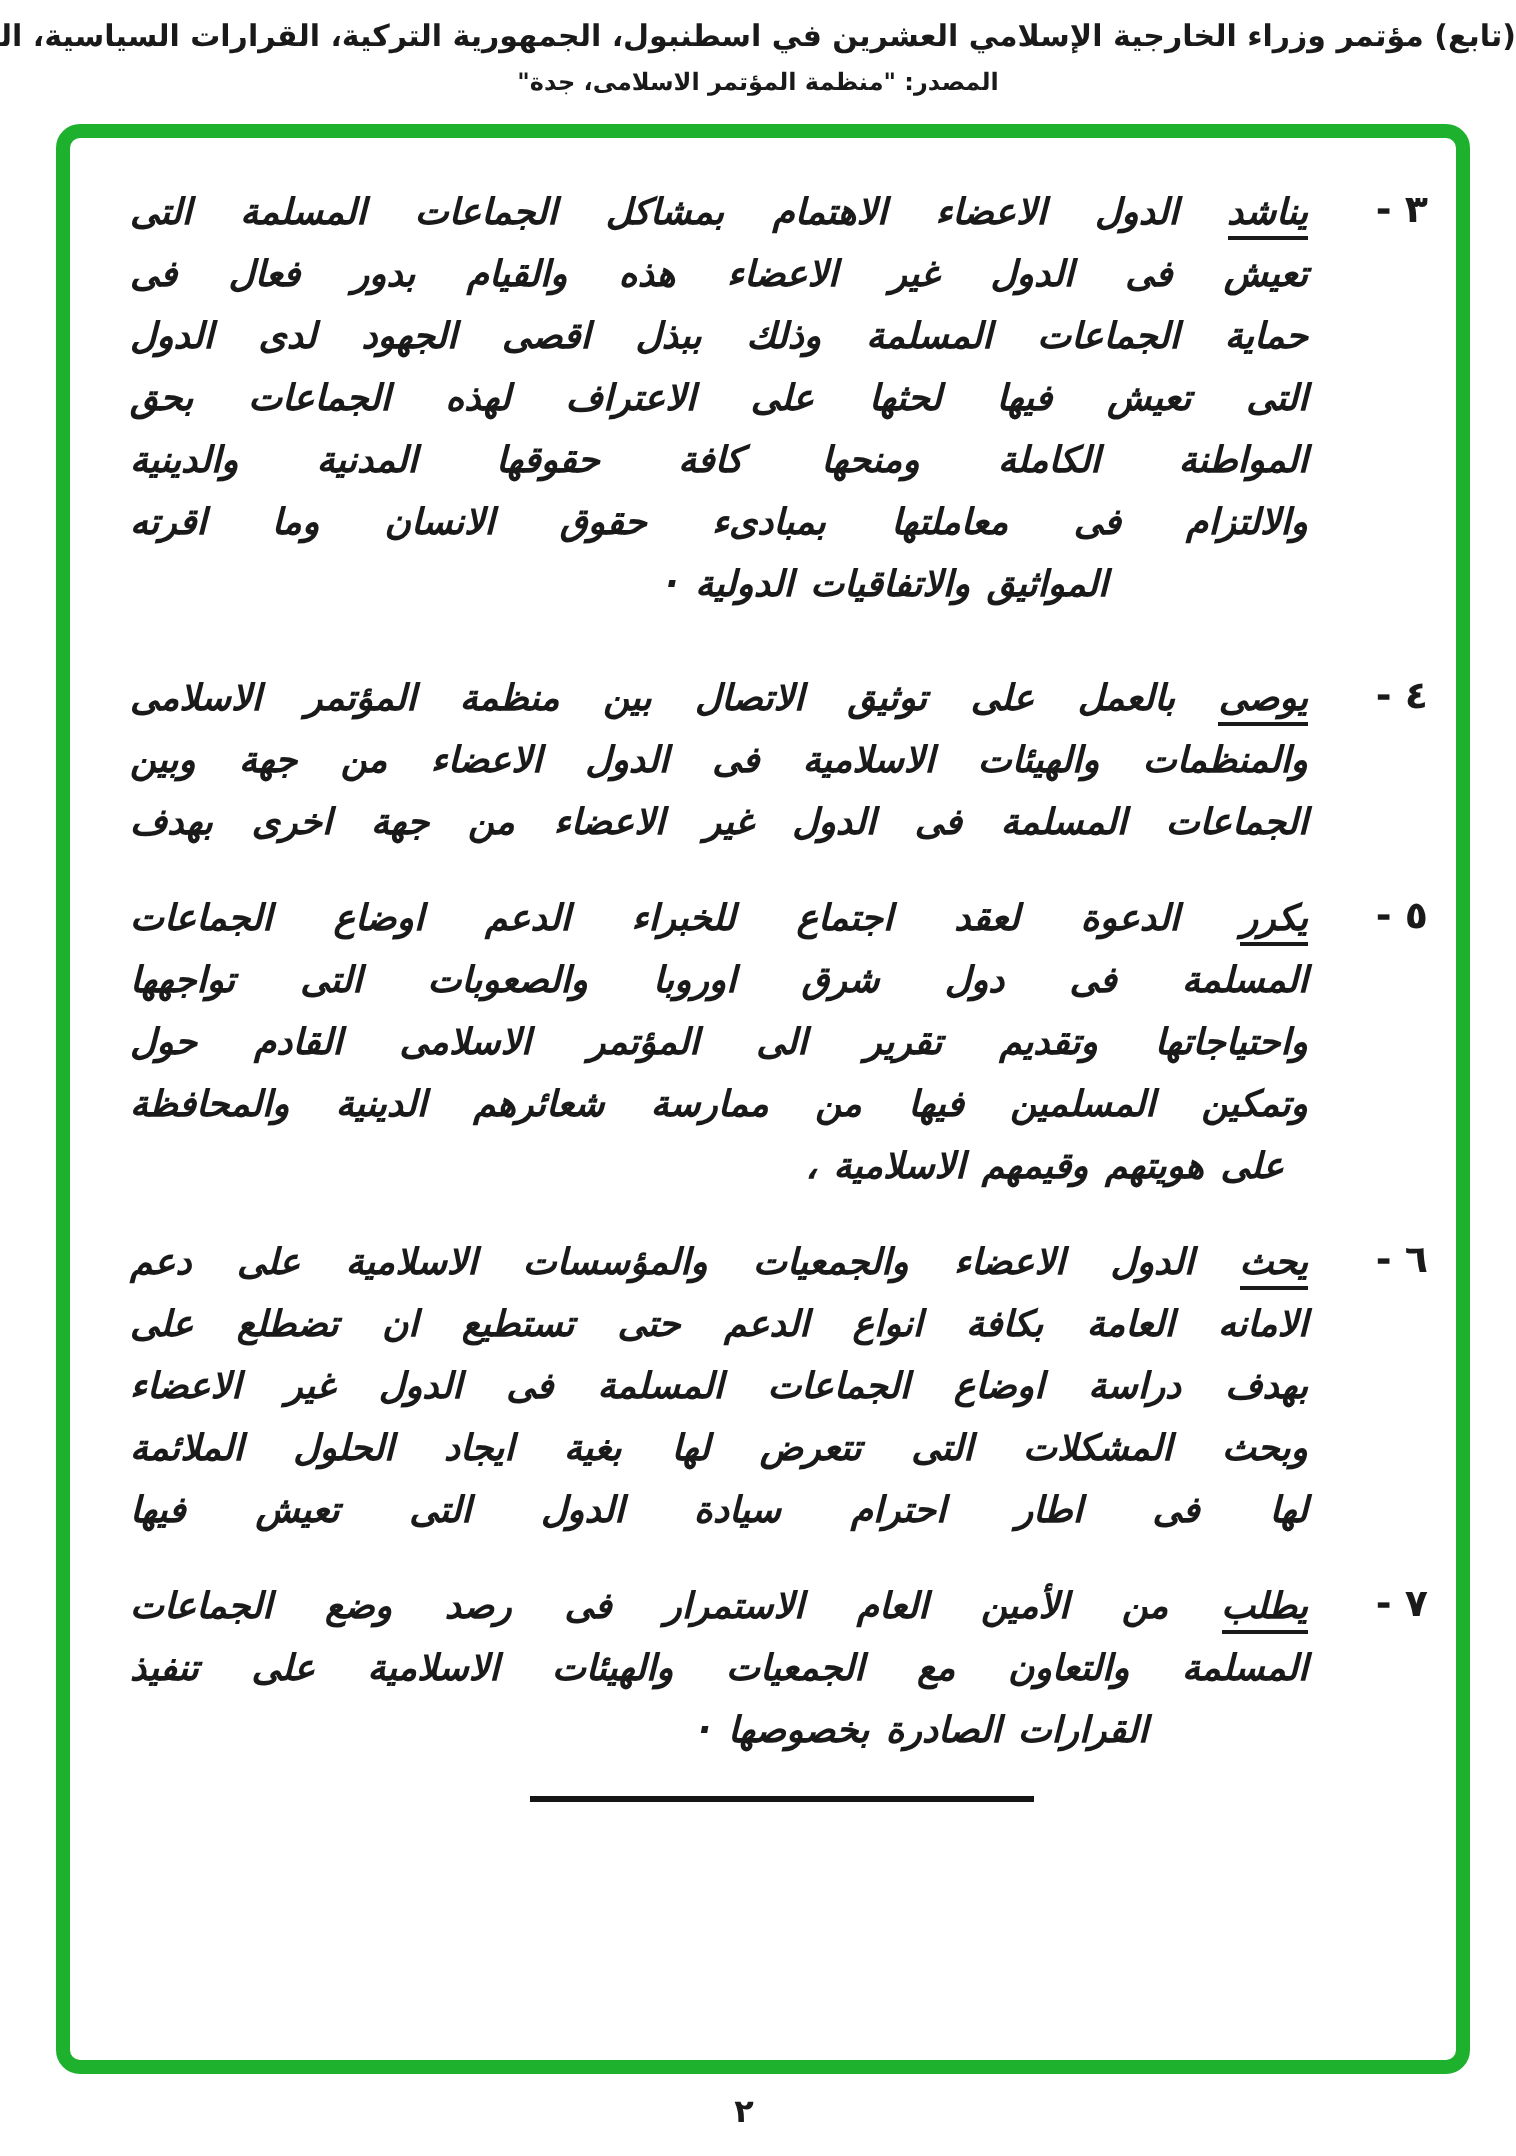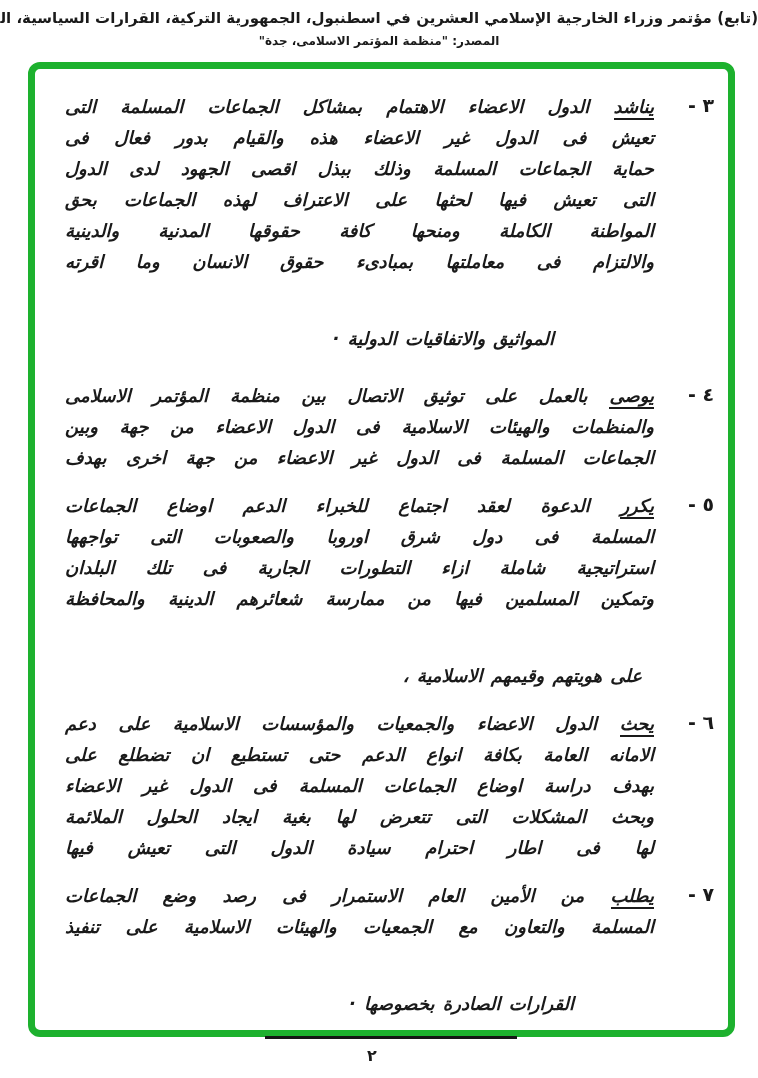--- a/index.html
+++ b/index.html
@@ -63,21 +63,20 @@
     line-height: 31px;
     direction: rtl;
     text-align: justify;
     text-align-last: justify;
     word-spacing: 2px;
     font-style: italic;
   }
   .line.end {
     text-align: right;
     text-align-last: right;
-    margin-top: 46px;
   }
   .kw {
     border-bottom: 2px solid currentColor;
     padding-bottom: 1px;
   }
   .end-rule {
     width: 252px;
     height: 3px;
     background: #151515;
     margin: 13px auto 0 auto;
@@ -116,21 +115,21 @@
     <span class="num">٤ -</span>
     <div class="line"><span class="kw">يوصى</span> <span>بالعمل على توثيق الاتصال بين منظمة المؤتمر الاسلامى</span></div>
     <div class="line">والمنظمات والهيئات الاسلامية فى الدول الاعضاء من جهة وبين</div>
     <div class="line">الجماعات المسلمة فى الدول غير الاعضاء من جهة اخرى بهدف</div>
   </div>
 
   <div class="item">
     <span class="num">٥ -</span>
     <div class="line"><span class="kw">يكرر</span> <span>الدعوة لعقد اجتماع للخبراء الدعم اوضاع الجماعات</span></div>
     <div class="line">المسلمة فى دول شرق اوروبا والصعوبات التى تواجهها</div>
-    <div class="line">استراتيجية شاملة ازاء التطورات الجارية فى تلك البلدان</div>
+    <div class="line">واحتياجاتها وتقديم تقرير الى المؤتمر الاسلامى القادم حول</div>
     <div class="line">وتمكين المسلمين فيها من ممارسة شعائرهم الدينية والمحافظة</div>
     <div class="line end" style="padding-right:12px;">على هويتهم وقيمهم الاسلامية ،</div>
   </div>
 
   <div class="item">
     <span class="num">٦ -</span>
     <div class="line"><span class="kw">يحث</span> <span>الدول الاعضاء والجمعيات والمؤسسات الاسلامية على دعم</span></div>
     <div class="line">الامانه العامة بكافة انواع الدعم حتى تستطيع ان تضطلع على</div>
     <div class="line">بهدف دراسة اوضاع الجماعات المسلمة فى الدول غير الاعضاء</div>
     <div class="line">وبحث المشكلات التى تتعرض لها بغية ايجاد الحلول الملائمة</div>

